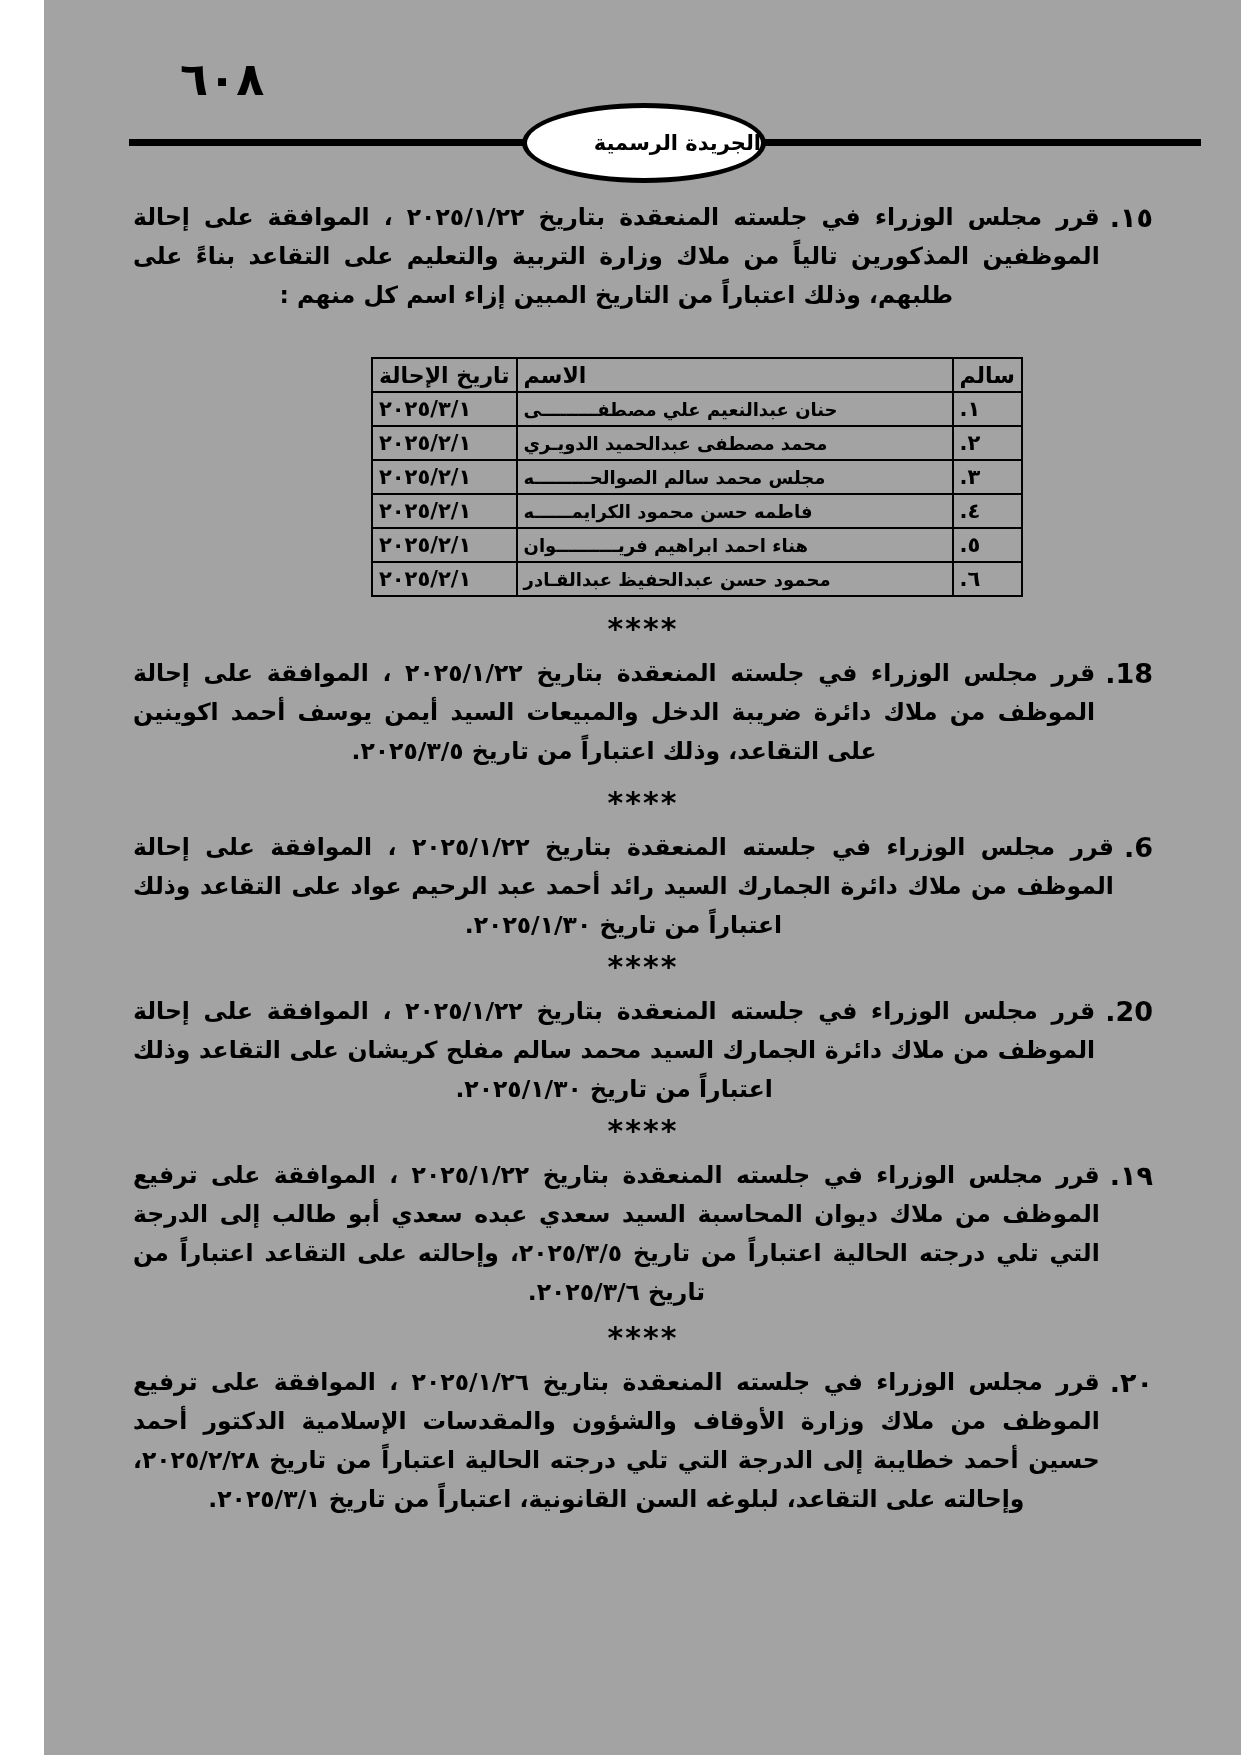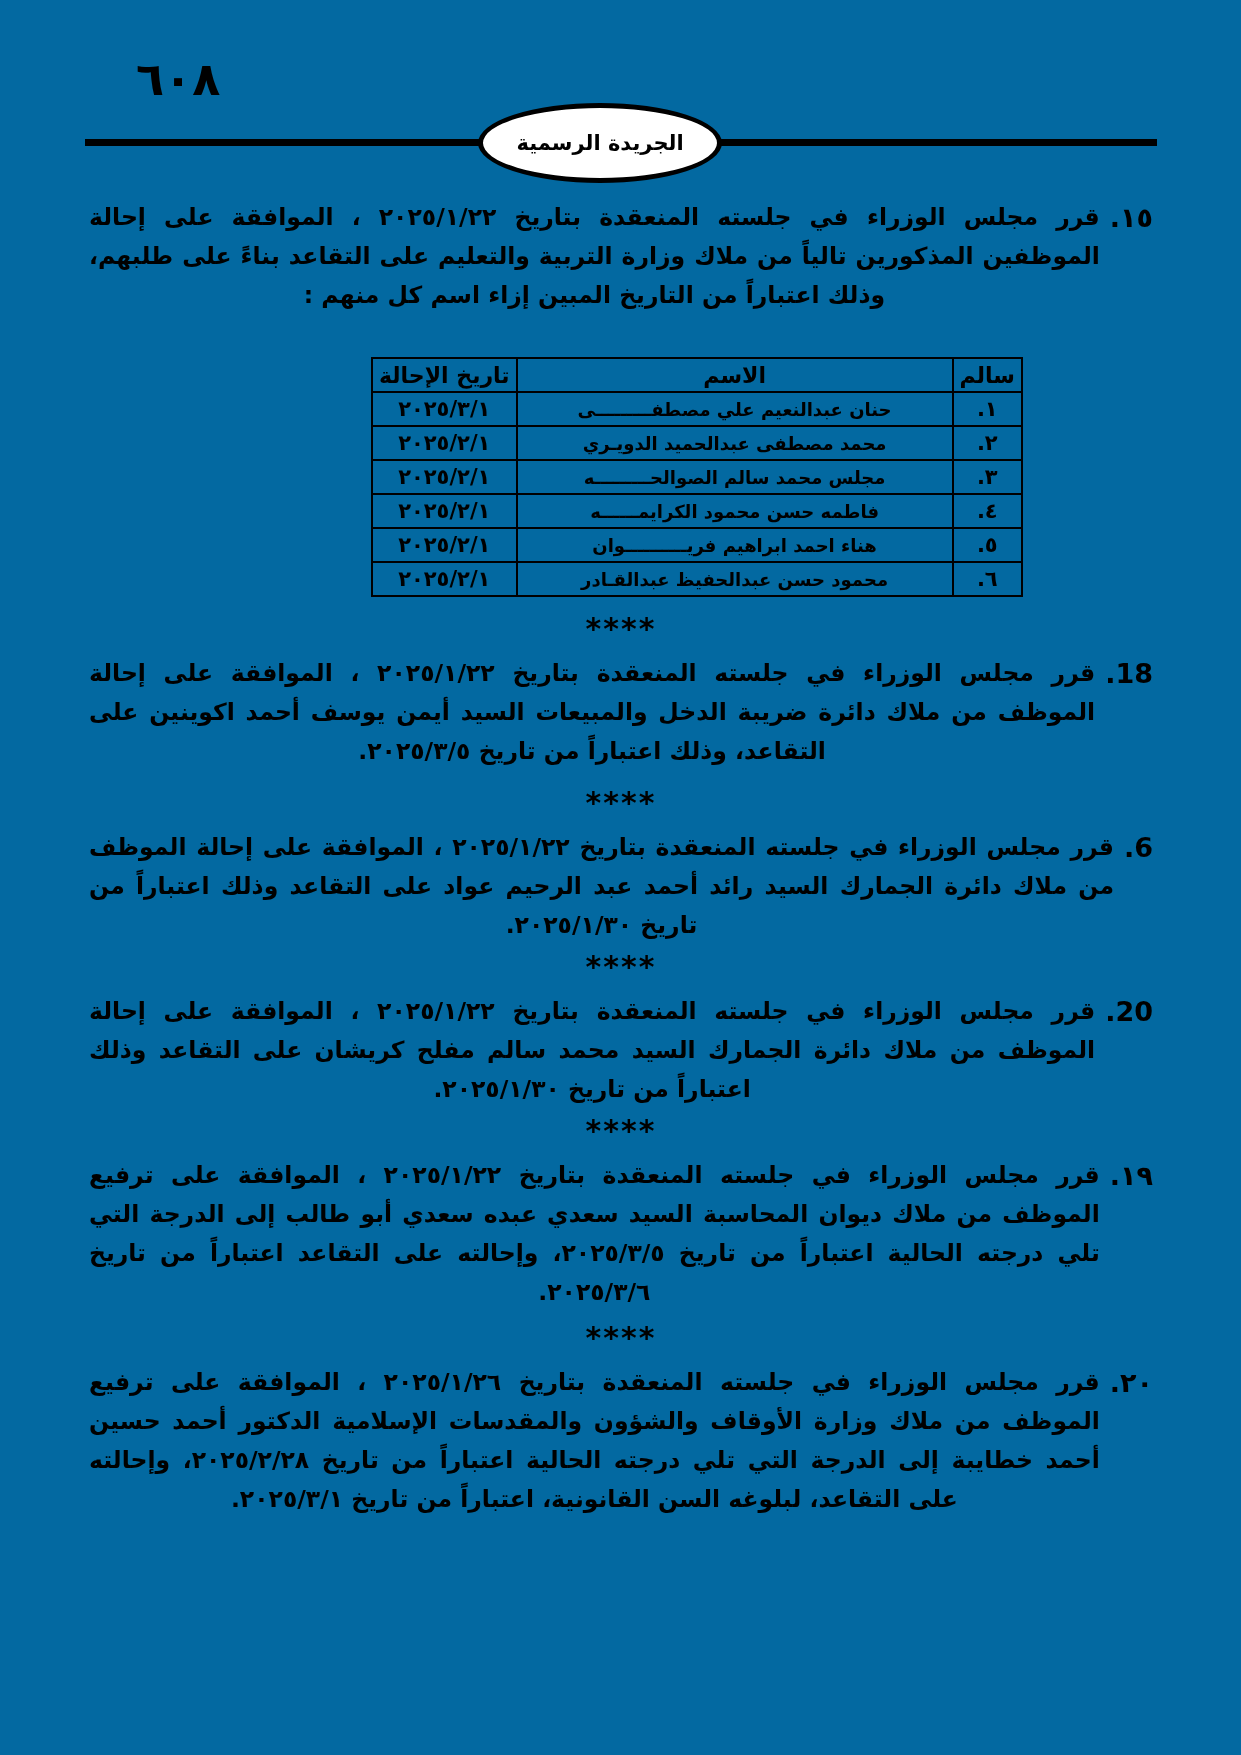--- a/index.html
+++ b/index.html
@@ -1,35 +1,35 @@
 <!DOCTYPE html>
 <html lang="ar" dir="rtl"><head>
 <meta charset="utf-8">
 <style>
   html,body{margin:0;padding:0;background:#ffffff;}
   body{
     width:1241px;height:1755px;
     font-family:"DejaVu Sans","Liberation Sans",sans-serif;
     color:#000;direction:rtl;position:relative;overflow:hidden;
   }
-  .page{position:absolute;inset:0;background:#0369a1;}
+  .page{position:absolute;inset:0;background:#a3a3a3;margin-left:44px;}
 
   
   .page-number{
     position:absolute;top:52px;left:136px;
     font-size:46px;font-weight:bold;letter-spacing:4px;
     direction:ltr;
   }
   .header-rule{
     position:absolute;top:139px;left:85px;width:1072px;height:7px;background:#000;
   }
   .gazette-oval{
     position:absolute;top:103px;left:478px;width:244px;height:80px;
     background:#fff;border:5px solid #000;border-radius:50%;
-    box-sizing:border-box;display:flex;align-items:center;justify-content:center;
+    box-sizing:border-box;display:flex;align-items:center;justify-content:flex-start;
   }
   .gazette-title{font-size:21px;font-weight:bold;}
 
   
   .content{position:absolute;top:198px;right:88px;left:89px;}
 
   .decision{
     display:flex;column-gap:10px;
     font-weight:bold;font-size:23.5px;line-height:1.66;
     margin-top:12px;
@@ -46,21 +46,21 @@
   
   .referrals-table{
     border-collapse:collapse;table-layout:fixed;
     margin:42px 130px 4px auto;
     font-weight:bold;
   }
   .referrals-table th,
   .referrals-table td{
     border:2px solid #000;
     height:30px;padding:1px 6px;
-    text-align:center;vertical-align:middle;
+    text-align:left;vertical-align:middle;
     font-size:21px;overflow:hidden;white-space:nowrap;
   }
   .referrals-table th{font-size:22px;}
   .referrals-table td.name-cell{font-size:18px;}
 
   
   .stars-separator{
     text-align:center;font-weight:bold;
     font-size:30px;line-height:0.9;
     margin:18px 0 6px 0;letter-spacing:2px;

